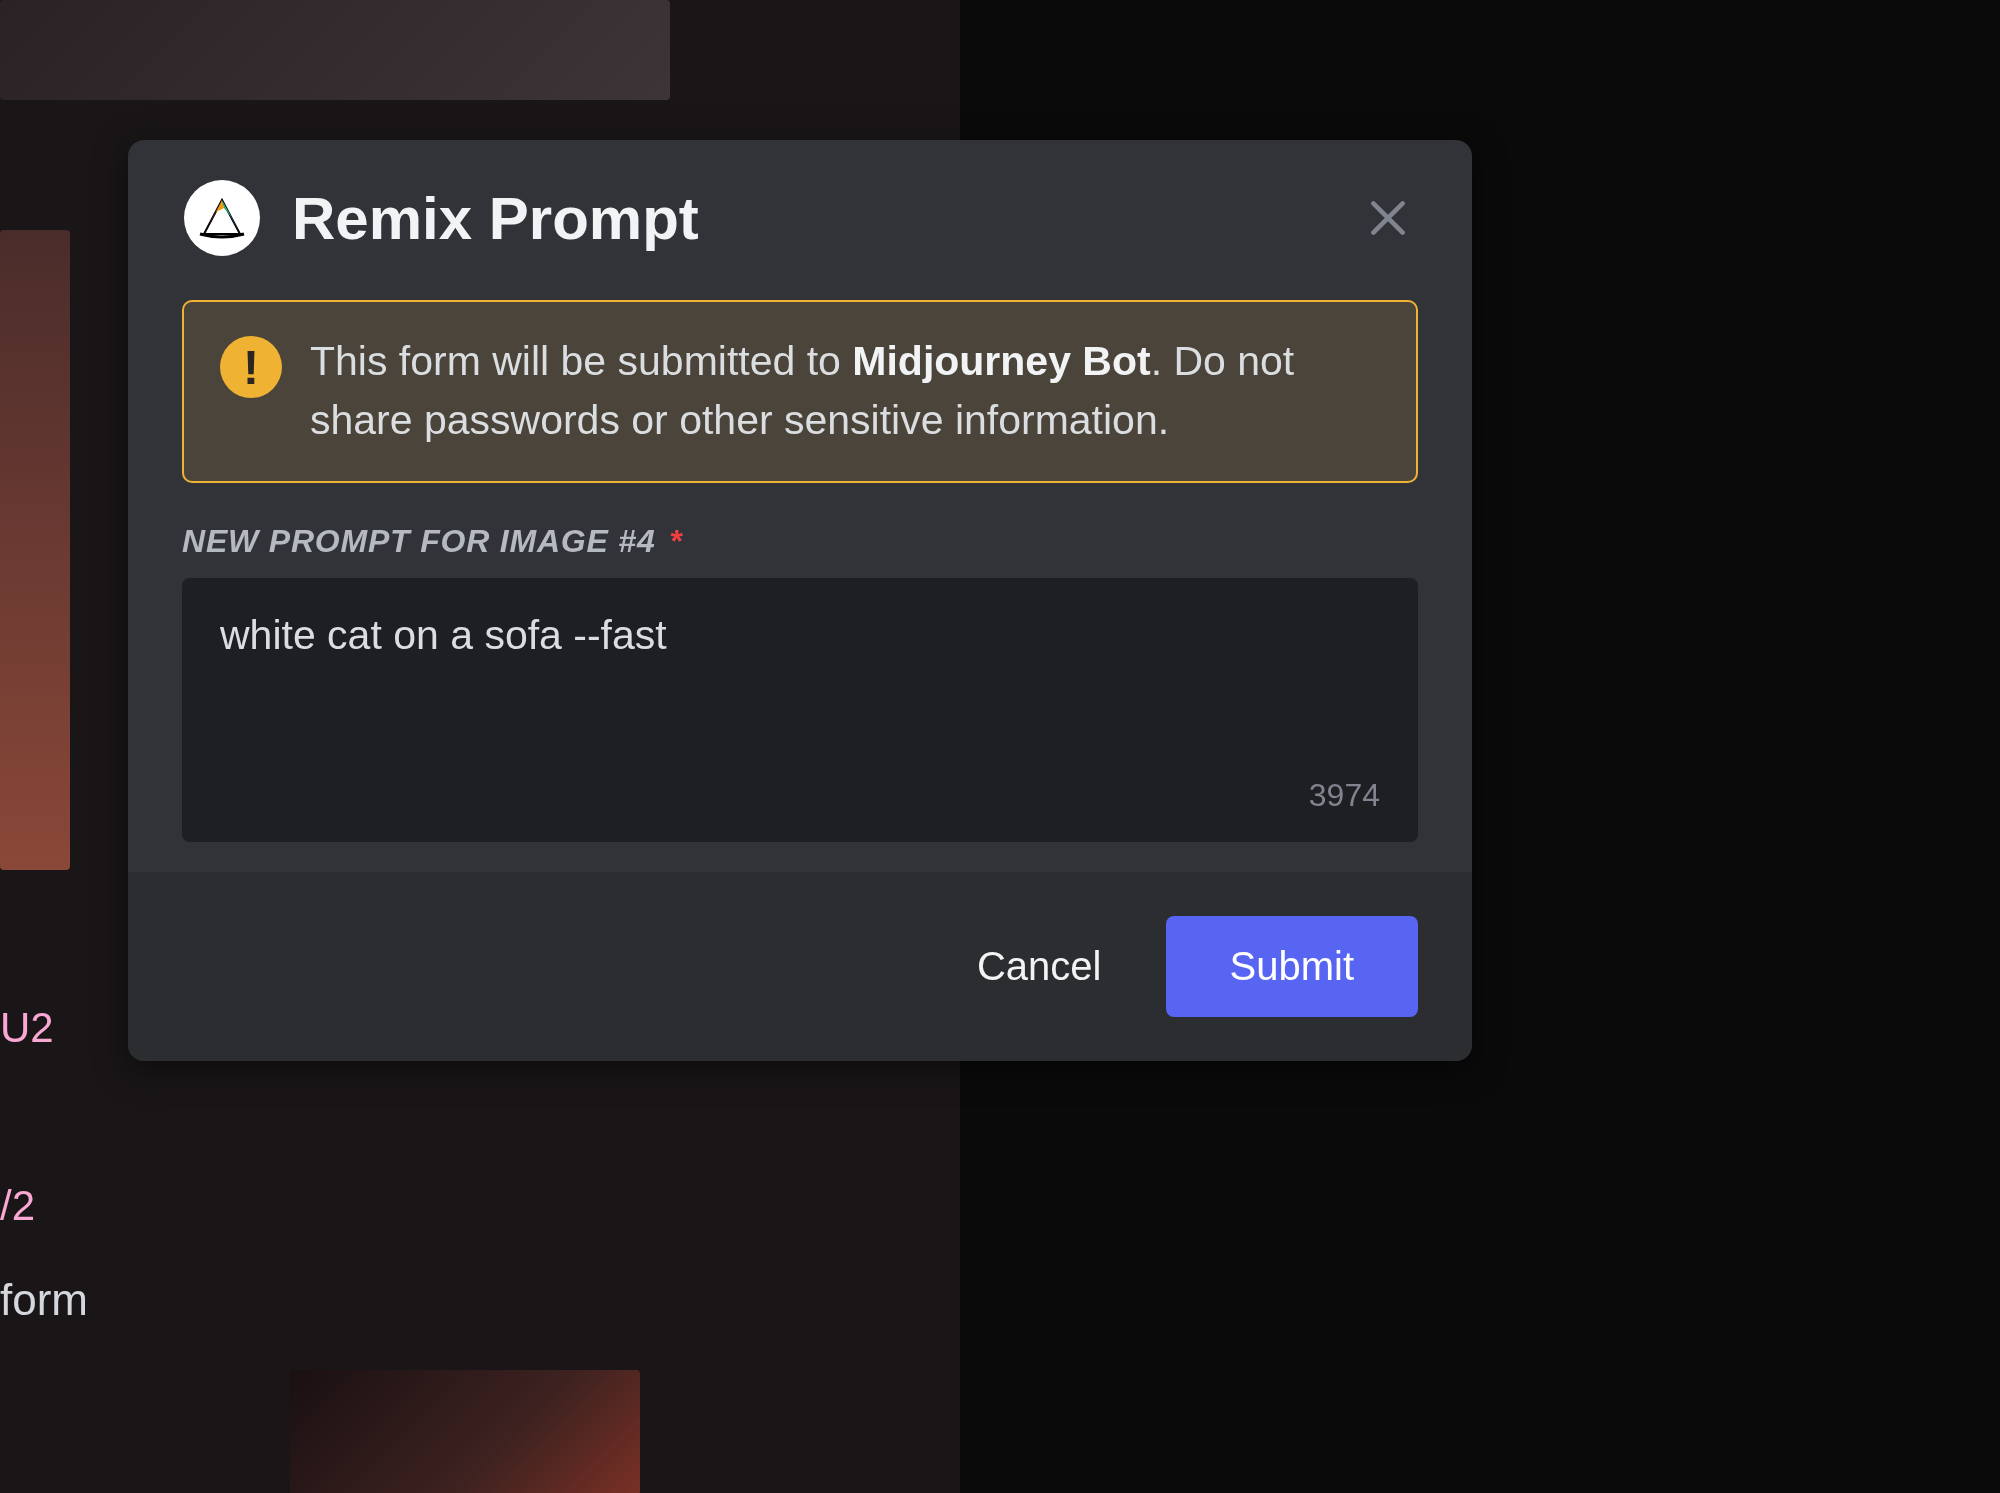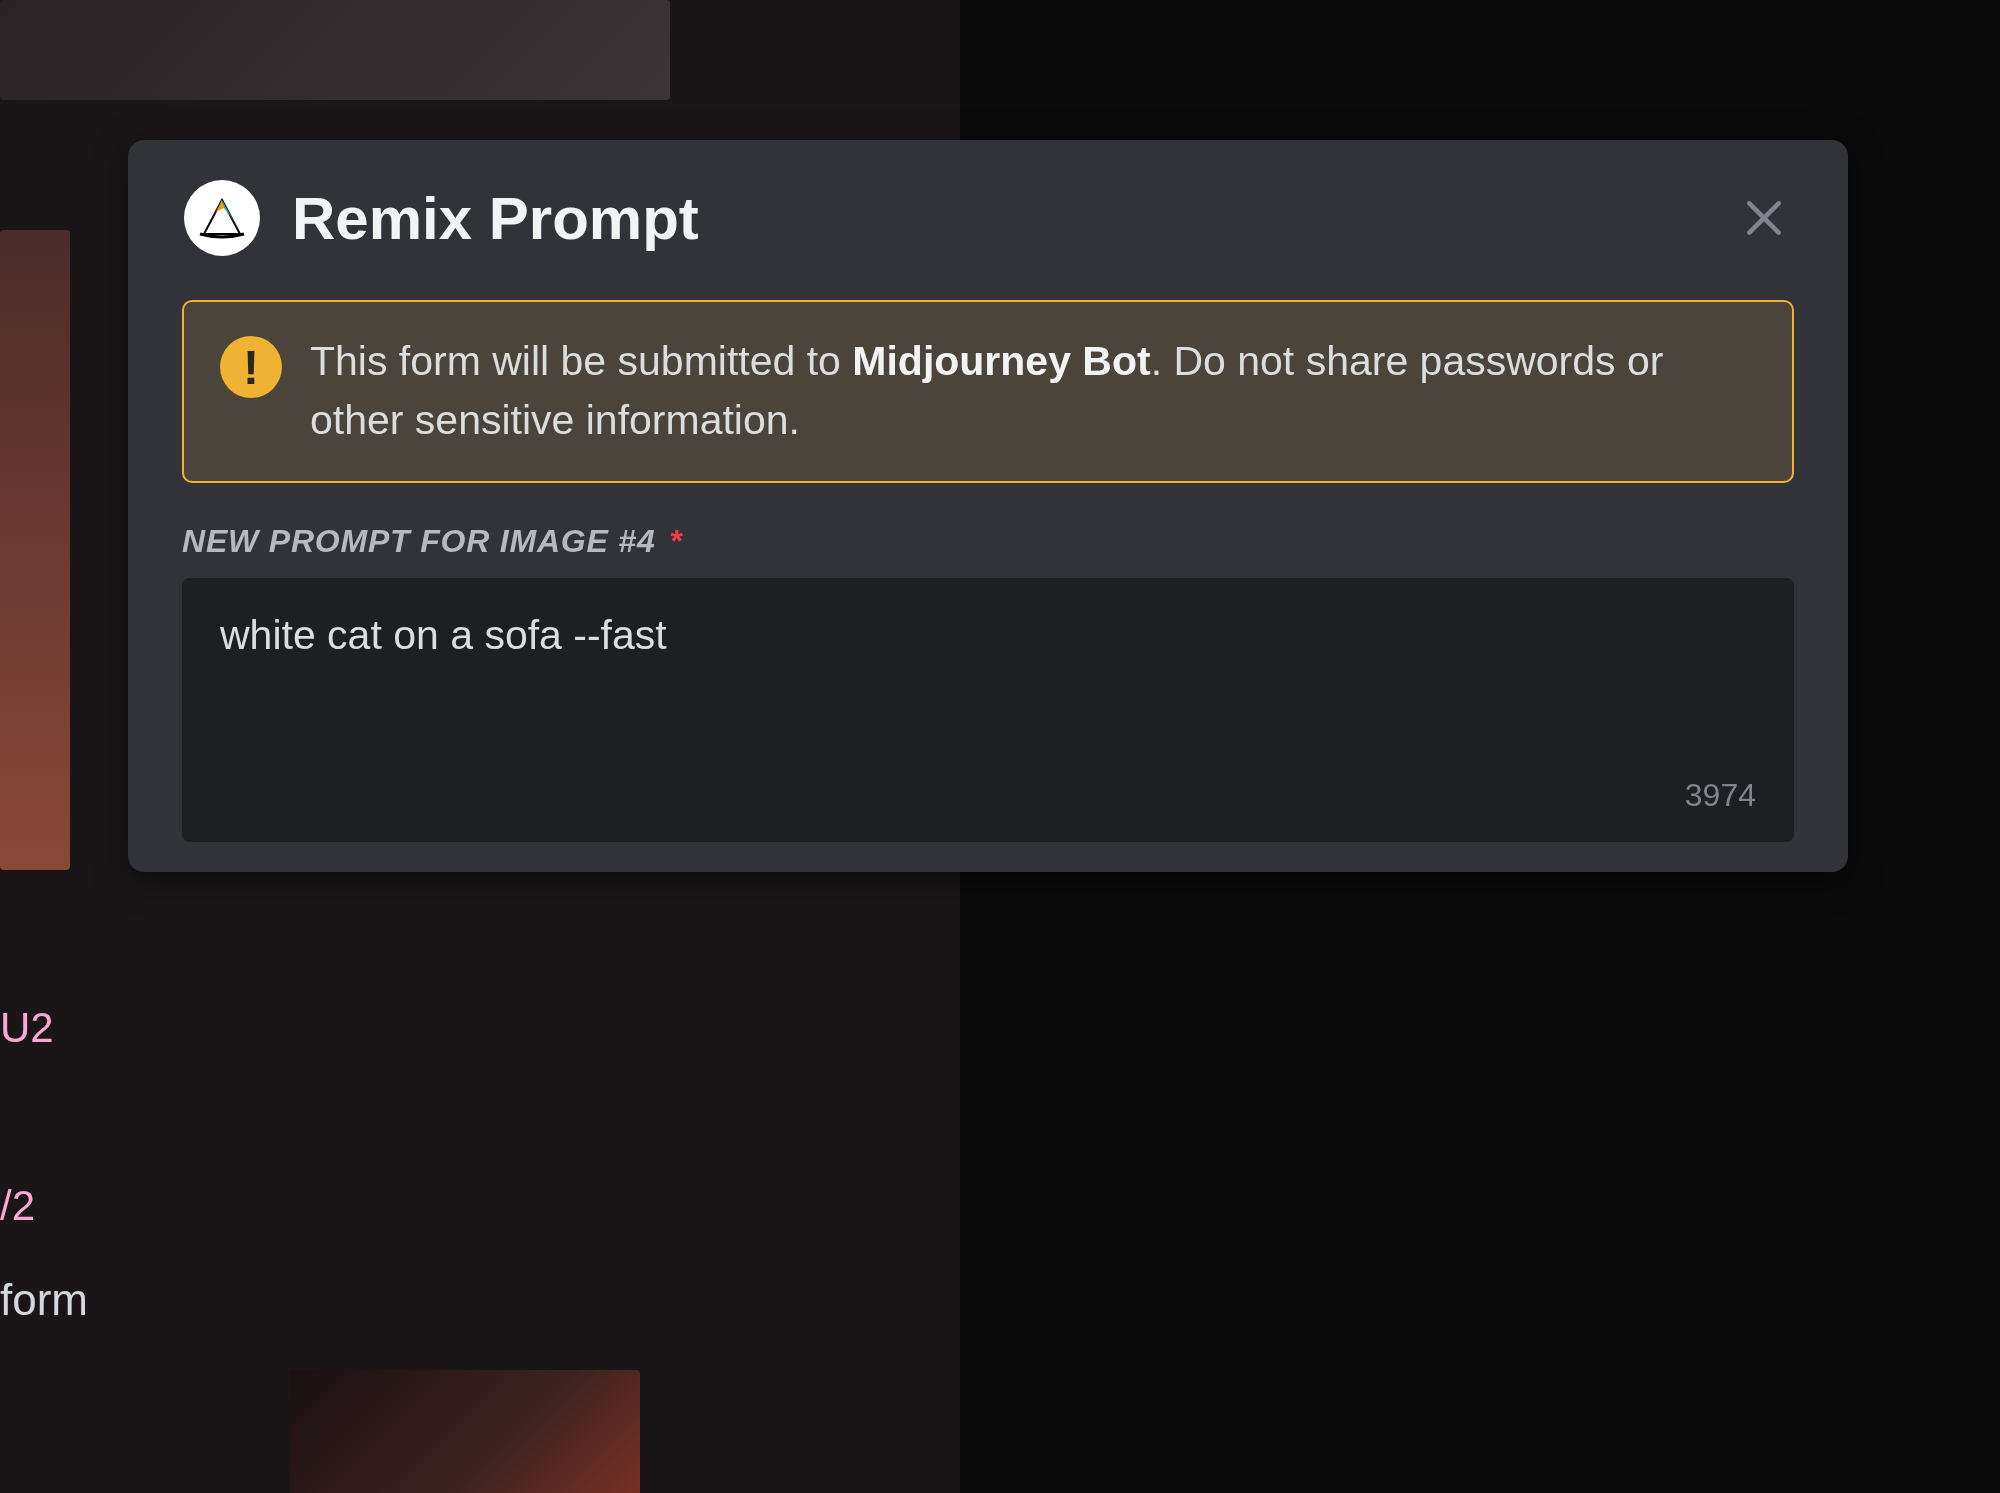--- a/index.html
+++ b/index.html
@@ -64,21 +64,21 @@
       top: 1370px;
       left: 290px;
       width: 350px;
       height: 125px;
       background: linear-gradient(135deg, #1a1012 0%, #3d2220 60%, #7a3025 100%);
     }
     .modal {
       position: absolute;
       top: 140px;
       left: 128px;
-      width: 1720px;
+      width: 1344px;
       background: #313338;
       border-radius: 16px;
       box-shadow: 0 8px 32px rgba(0,0,0,0.5);
     }
     .modal-header {
       display: flex;
       align-items: center;
       justify-content: space-between;
       padding: 40px 56px 36px 56px;
     }
@@ -259,13 +259,17 @@
   <div class="field-label">
     <span>NEW PROMPT FOR IMAGE #4</span>
     <span class="required-star">*</span>
   </div>
 
   <div class="textarea-wrapper">
     <textarea class="prompt-textarea" style="">white cat on a sofa --fast</textarea>
     <div class="char-counter">3974</div>
   </div>
 
+  <div class="modal-footer">
+    <button class="cancel-button">Cancel</button>
+    <button class="submit-button">Submit</button>
+  </div>
 </div>
 
 </body></html>

